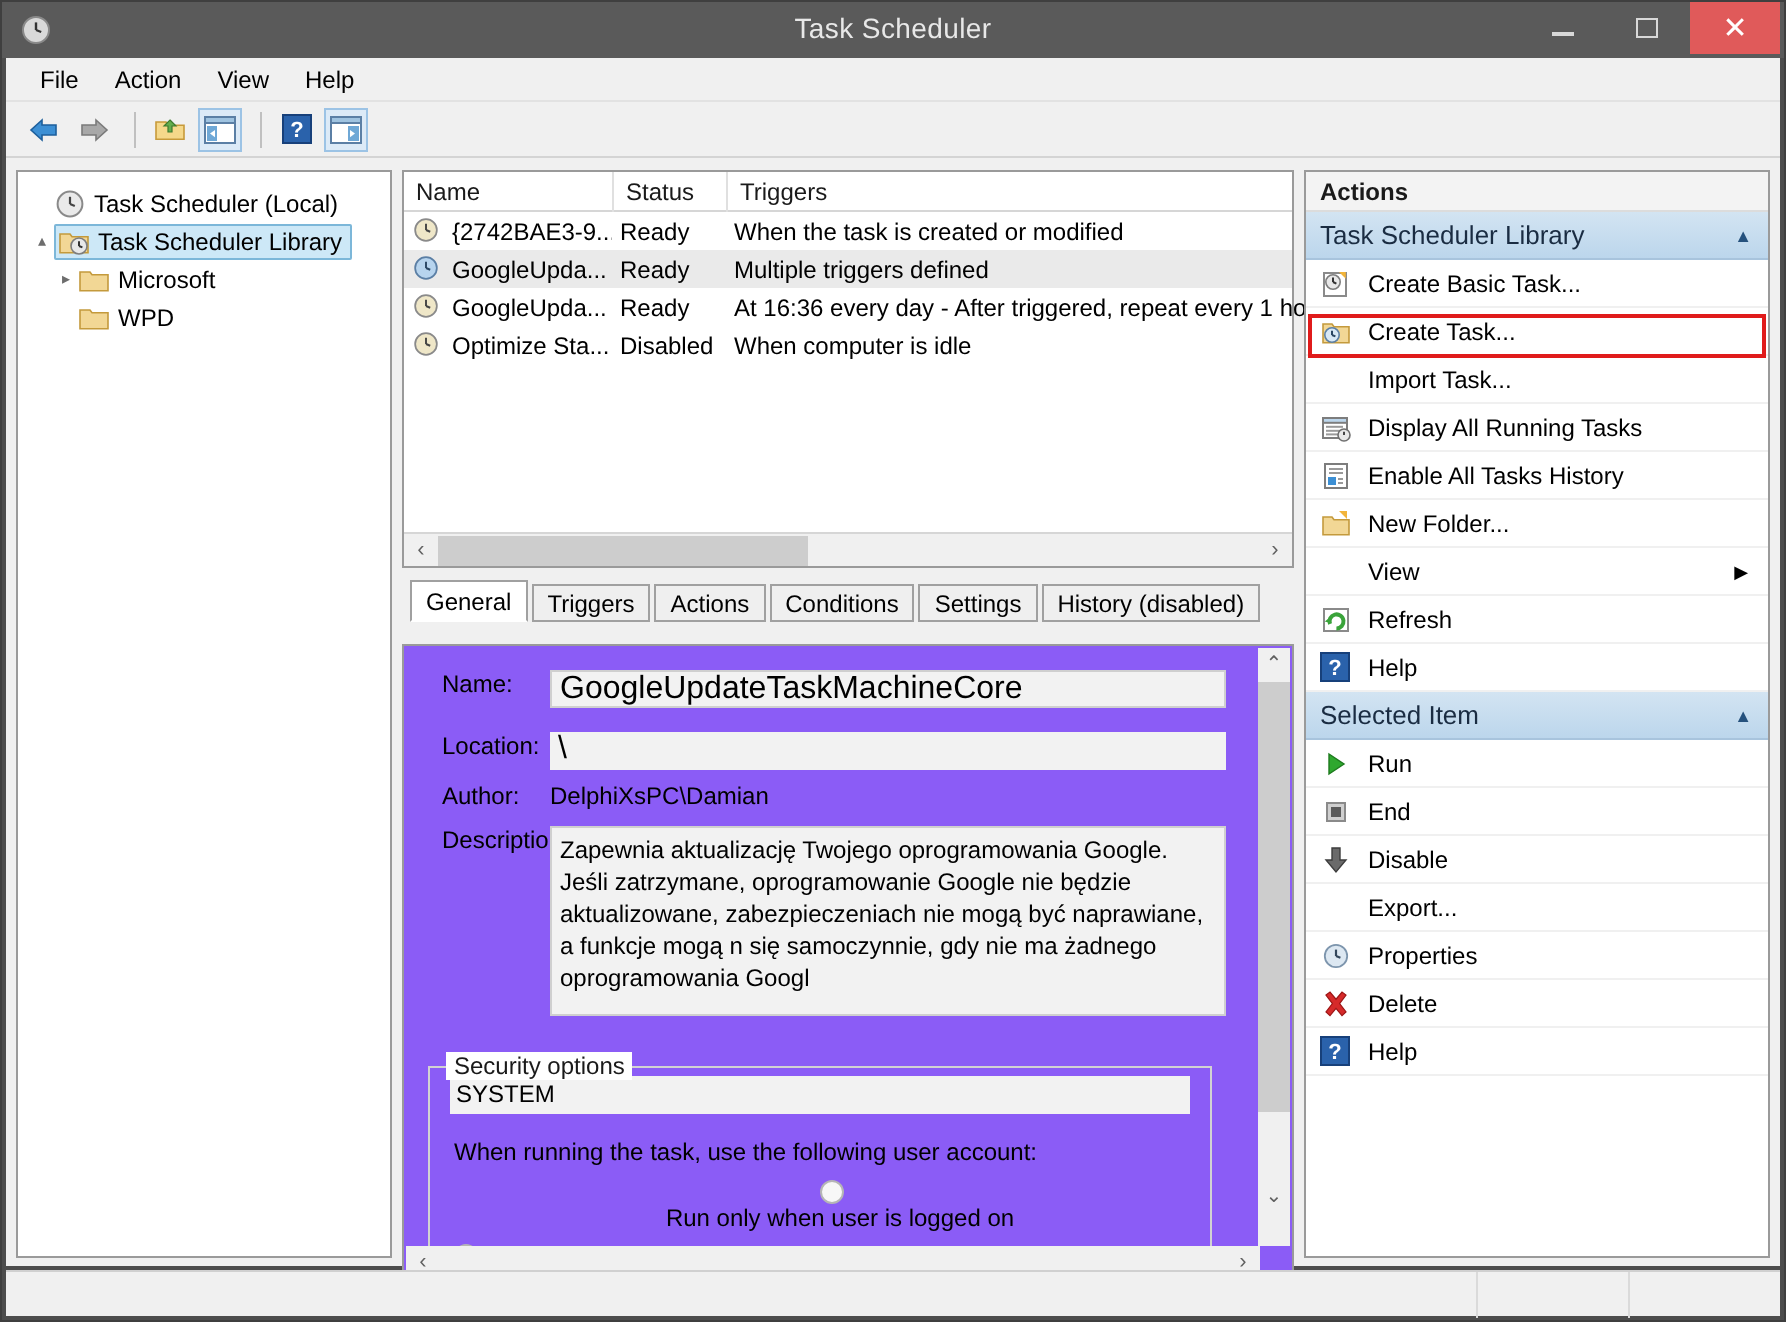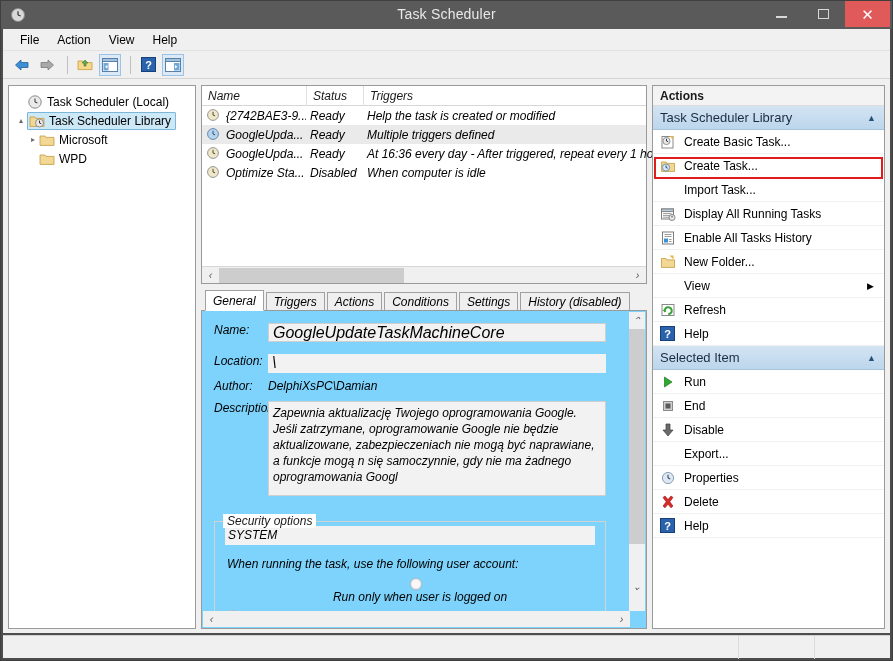--- a/index.html
+++ b/index.html
@@ -83,21 +83,21 @@
     padding: 0 4px 0 1px; display: flex; align-items: center; height: 18px;
   }
   .expander {
     width: 12px; display: inline-block; text-align: center;
     color: #6d6d6d; font-size: 8px; flex: 0 0 12px;
   }
   .ico { width: 16px; height: 16px; margin-right: 4px; flex:0 0 16px; }
 
   
   .mid-pane {
-    position: absolute; left: 198px; top: 6px; width: 446px; height: 448px; font-style: italic;
+    position: absolute; left: 198px; top: 6px; width: 446px; height: 448px;
   }
   .list-box {
     position: absolute; left: 0; top: 0; width: 446px; height: 199px;
     background: #fff; border: 1px solid #9a9a9a;
   }
   .list-header {
     height: 20px; background: #ffffff; border-bottom: 1px solid #d6d6d6;
     position: relative;
   }
   .lh-cell {
@@ -133,22 +133,22 @@
   .tab {
     height: 19px; line-height: 18px; padding: 0 7px; font-size: 12px;
     background: #efefef; border: 1px solid #a0a0a0; margin-right: 2px;
     color: #000;
   }
   .tab.active {
     background: #ffffff; height: 21px; line-height: 20px;
     border-bottom: 1px solid #fff; position: relative; z-index: 2;
   }
   .detail-body {
-    position: absolute; left: 0; top: 20px; width: 446px; height: 319px;
-    background: #7dd3fc; border: 1px solid #9a9a9a; overflow: hidden;
+    position: absolute; left: 0; top: 32px; width: 446px; height: 319px;
+    background: #8b5cf6; border: 1px solid #9a9a9a; overflow: hidden; padding-left: 7px;
   }
   .field-row { display: flex; align-items: flex-start; margin: 0; }
   .field-label { width: 66px; flex: 0 0 66px; font-size: 12px; color:#000; padding-left: 12px;}
   .ro-input {
     background: #f2f2f2; border: 1px solid #cfcfcf; height: 19px;
     line-height: 17px; font-size: 16px; padding-left: 4px; color: #000;
     overflow: hidden; white-space: nowrap;
   }
   .plain-val { font-size: 12px; color: #000; }
   .desc-box {
@@ -361,21 +361,21 @@
             <span class="ico">
               <svg width="14" height="14" viewBox="0 0 16 16">
                 <circle cx="8" cy="8" r="6.2" fill="#efe7c8" stroke="#8a8a8a"></circle>
                 <line x1="8" y1="8" x2="8" y2="4.4" stroke="#444" stroke-width="1.1"></line>
                 <line x1="8" y1="8" x2="10.4" y2="9" stroke="#444" stroke-width="1.1"></line>
               </svg>
             </span>
             <span>{2742BAE3-9...</span>
           </span>
           <span class="cell-status">Ready</span>
-          <span class="cell-trig">Help the task is created or modified</span>
+          <span class="cell-trig">When the task is created or modified</span>
         </div>
 
         <div class="list-row sel">
           <span class="cell-name">
             <span class="ico">
               <svg width="14" height="14" viewBox="0 0 16 16">
                 <circle cx="8" cy="8" r="6.2" fill="#b7d4ee" stroke="#5b7fa5"></circle>
                 <line x1="8" y1="8" x2="8" y2="4.4" stroke="#2a4663" stroke-width="1.1"></line>
                 <line x1="8" y1="8" x2="10.4" y2="9" stroke="#2a4663" stroke-width="1.1"></line>
               </svg>

